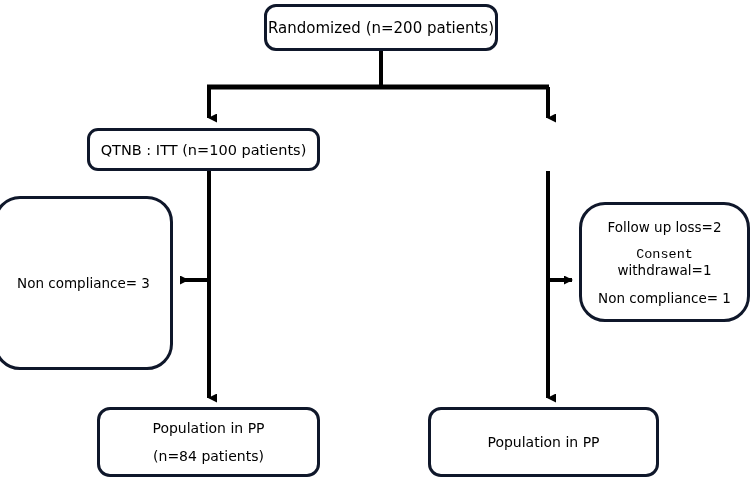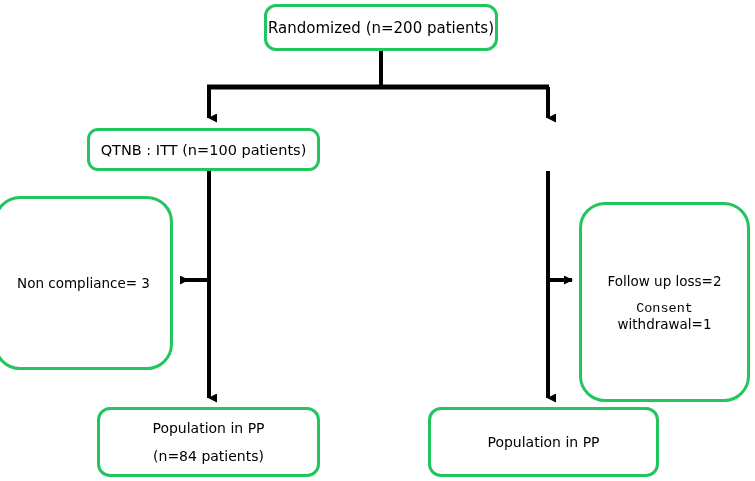--- a/index.html
+++ b/index.html
@@ -11,21 +11,21 @@
     position: relative;
     width: 755px;
     height: 481px;
     background: #ffffff;
     font-family: "DejaVu Sans", "Liberation Sans", sans-serif;
     overflow: hidden;
   }
   .node {
     position: absolute;
     box-sizing: border-box;
-    border: 3px solid #22c55e;
+    border: 3px solid #0f172a;
     background: #ffffff;
     display: flex;
     flex-direction: column;
     align-items: center;
     justify-content: center;
     text-align: center;
     color: #000000;
     z-index: 3;
   }
   .node .line {
@@ -48,21 +48,21 @@
     left: 428px; top: 128px; width: 231px; height: 43px;
     border-radius: 11px;
     font-size: 14.5px;
   }
   #node-qtnb-exclusions {
     left: -6px; top: 196px; width: 179px; height: 174px;
     border-radius: 26px;
     font-size: 13.5px;
   }
   #node-qtb-exclusions {
-    left: 579px; top: 202px; width: 171px; height: 200px;
+    left: 579px; top: 202px; width: 171px; height: 120px;
     border-radius: 26px;
     font-size: 13.5px;
     justify-content: center;
   }
   #node-qtb-exclusions .line { margin: 6px 0; }
   #node-qtb-exclusions .line.tight { margin: 6px 0 0 0; font-family: Liberation Mono, monospace; }
   #node-qtb-exclusions .line.tight2 { margin: 0 0 6px 0; }
   #node-pp-qtnb {
     left: 97px; top: 407px; width: 223px; height: 70px;
     border-radius: 13px;
@@ -145,20 +145,21 @@
 
 
   <div class="node" id="node-qtnb-exclusions">
     <span class="line">Non compliance= 3</span>
   </div>
 
   <div class="node" id="node-qtb-exclusions">
     <span class="line">Follow up loss=2</span>
     <span class="line tight">Consent</span>
     <span class="line tight2">withdrawal=1</span>
+    <span class="line">Non compliance= 1</span>
   </div>
 
   <div class="node" id="node-pp-qtnb">
     <span class="line">Population in PP</span>
     <span class="line">(n=84 patients)</span>
   </div>
 
   <div class="node" id="node-pp-qtb">
     <span class="line">Population in PP</span>
   </div>

